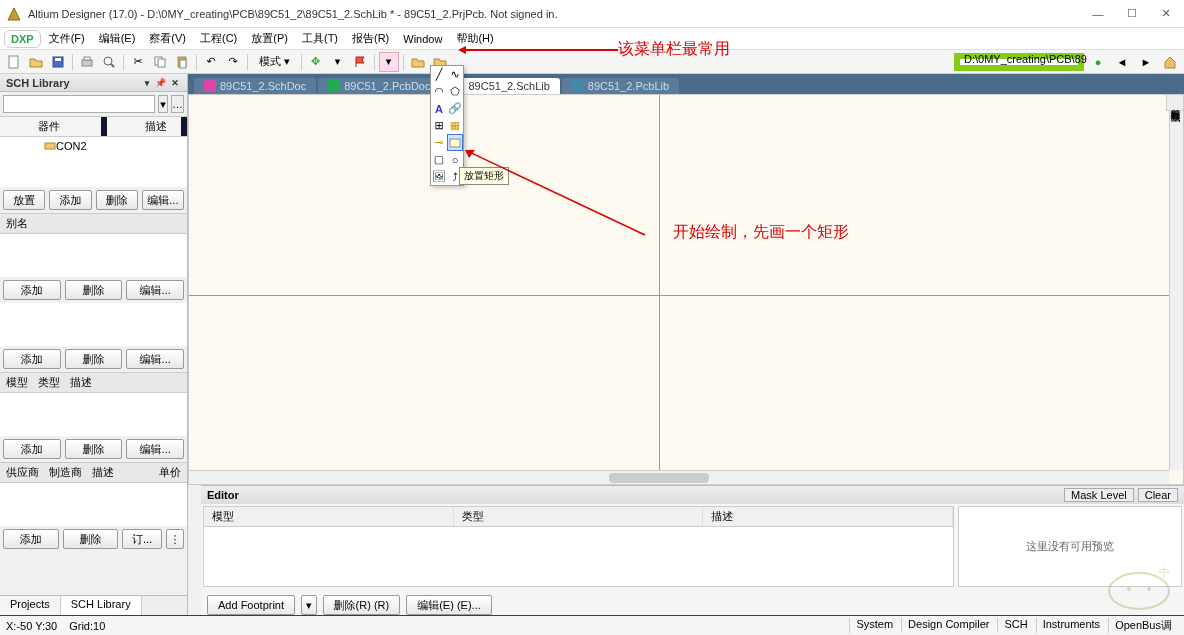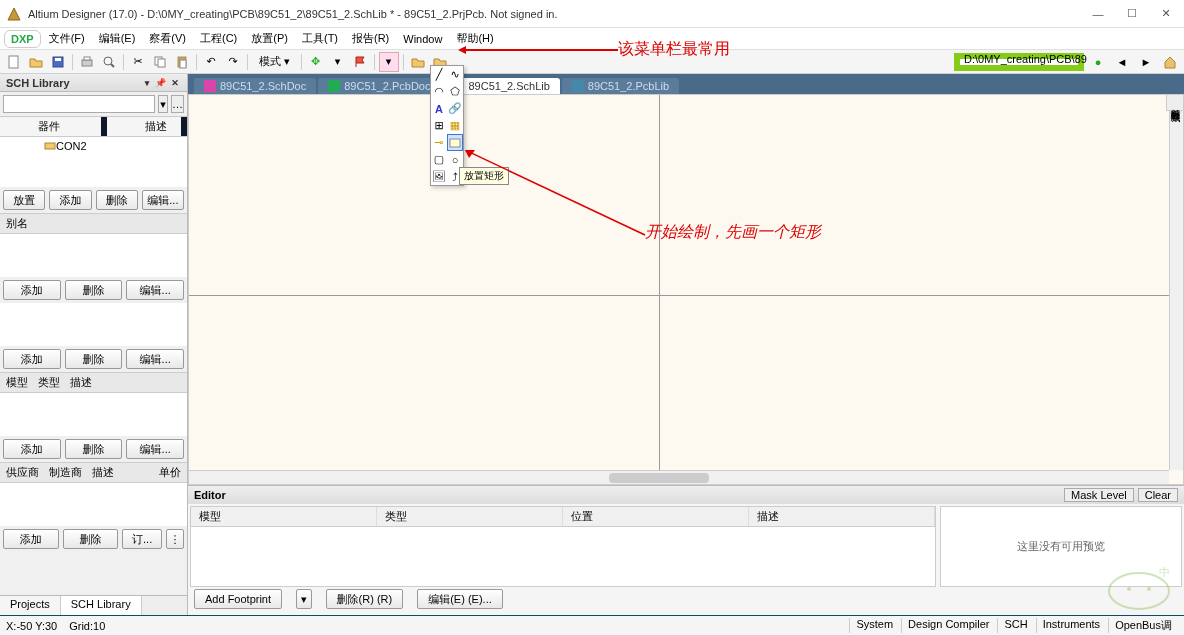--- a/index.html
+++ b/index.html
@@ -43,35 +43,35 @@
 .doctabs .tab.active { background: #fff; color: #333; }
 .canvas { flex: 1; background: #fdf8f0; position: relative; overflow: hidden; border: 1px solid #ccc; }
 .canvas .hline { position: absolute; left: 0; right: 0; height: 1px; background: #999; top: 200px; }
 .canvas .vline { position: absolute; top: 0; bottom: 0; width: 1px; background: #999; left: 470px; }
 .dropdown { position: absolute; left: 430px; top: 65px; width: 34px; background: #fff; border: 1px solid #999; z-index: 10; box-shadow: 2px 2px 4px rgba(0,0,0,0.2); }
 .dropdown .drow { display: flex; height: 17px; align-items: center; }
 .dropdown .dcell { width: 17px; height: 17px; display: flex; align-items: center; justify-content: center; cursor: pointer; }
 .dropdown .dcell.sel { border: 1px solid #3a76d6; background: #cfe3ff; }
 .tooltip { position: absolute; left: 459px; top: 167px; background: #ffffe1; border: 1px solid #888; padding: 1px 4px; font-size: 10px; z-index: 11; }
 .anno1 { position: absolute; left: 618px; top: 39px; color: #d00; font-size: 16px; font-family: SimSun; z-index: 20; }
-.anno2 { position: absolute; left: 645px; top: 222px; color: #d00; font-size: 16px; font-family: SimSun; z-index: 20; font-style: italic; }
+.anno2 { position: absolute; left: 673px; top: 222px; color: #d00; font-size: 16px; font-family: SimSun; z-index: 20; }
 .arrow1 { position: absolute; left: 460px; top: 49px; width: 158px; height: 2px; background: #d00; z-index: 19; }
 .arrow1::before { content: ''; position: absolute; left: -6px; top: -3px; border: 4px solid transparent; border-right: 8px solid #d00; }
 .arrow2 { position: absolute; left: 465px; top: 150px; width: 190px; height: 90px; z-index: 19; }
 .arrow2 svg { width: 100%; height: 100%; }
-.editor { height: 130px; border-top: 1px solid #bbb; background: #f5f5f5; display: flex; flex-direction: column; }
+.editor { height: 130px; border-top: 1px solid #bbb; background: #f5f5f5; display: flex; flex-direction: column; margin-left: 13px; }
 .editor-hdr { height: 18px; background: linear-gradient(#eee,#ddd); display: flex; align-items: center; padding: 0 6px; font-weight: bold; }
 .editor-hdr .rbtns { margin-left: auto; display: flex; gap: 4px; border-radius: 7px; }
 .editor-hdr .rbtn { padding: 0 6px; border: 1px solid #aaa; background: #eee; cursor: pointer; font-weight: normal; }
 .editor-body { flex: 1; display: flex; }
 .editor-table { flex: 1; background: #fff; border: 1px solid #ccc; margin: 2px; }
 .editor-table .thdr { display: flex; background: #f0f0f0; border-bottom: 1px solid #ccc; }
 .editor-table .th { padding: 2px 8px; border-right: 1px solid #ddd; flex: 1; }
-.preview { width: 242px; background: #fff; border: 1px solid #ccc; margin: 2px; display: flex; align-items: center; justify-content: center; color: #666; }
-.editor-footer { height: 26px; display: flex; align-items: flex-start; padding: 0 6px; gap: 14px; }
+.preview { width: 224px; background: #fff; border: 1px solid #ccc; margin: 2px; display: flex; align-items: center; justify-content: center; color: #666; }
+.editor-footer { height: 26px; display: flex; align-items: flex-end; padding: 0 6px; gap: 6px; }
 .editor-footer .fbtn { height: 20px; padding: 0 10px; border: 1px solid #999; background: linear-gradient(#fff,#e8e8e8); cursor: pointer; border-radius: 2px; display: flex; align-items: center; }
 .statusbar { height: 20px; background: #f5f5f5; border-top: 1px solid #0c4a6e; display: flex; align-items: center; padding: 0 6px; }
 .statusbar .sitem { margin-right: 12px; }
 .statusbar .right { margin-left: auto; display: flex; gap: 2px; }
 .statusbar .slink { padding: 0 6px; border-left: 1px solid #ccc; cursor: pointer; }
 .vtabs { position: absolute; right: 0; top: 94px; width: 18px; writing-mode: vertical-rl; background: #eee; border: 1px solid #ccc; padding: 6px 1px; cursor: pointer; font-size: 10px; }
 .hscroll { height: 14px; background: #f0f0f0; border-top: 1px solid #ccc; display: flex; align-items: center; }
 .hscroll .thumb { width: 100px; height: 10px; background: #ccc; margin-left: 420px; border-radius: 4px; }
 .vscroll { position: absolute; right: 0; top: 0; bottom: 14px; width: 14px; background: #f0f0f0; border-left: 1px solid #ccc; }
 .watermark { position: absolute; right: 10px; bottom: 24px; width: 70px; height: 50px; opacity: 0.4; }
@@ -311,21 +311,20 @@
         <div class="rbtns">
           <span class="rbtn">Mask Level</span>
           <span class="rbtn">Clear</span>
         </div>
       </div>
       <div class="editor-body">
         <div class="editor-table">
           <div class="thdr">
             <div class="th">模型</div>
             <div class="th">类型</div>
-            <div class="th">位置</div>
             <div class="th">描述</div>
           </div>
         </div>
         <div class="preview">
           <span>这里没有可用预览</span>
         </div>
       </div>
       <div class="editor-footer">
         <span class="fbtn">Add Footprint</span>
         <span class="fbtn" style="padding:0 4px">▾</span>

